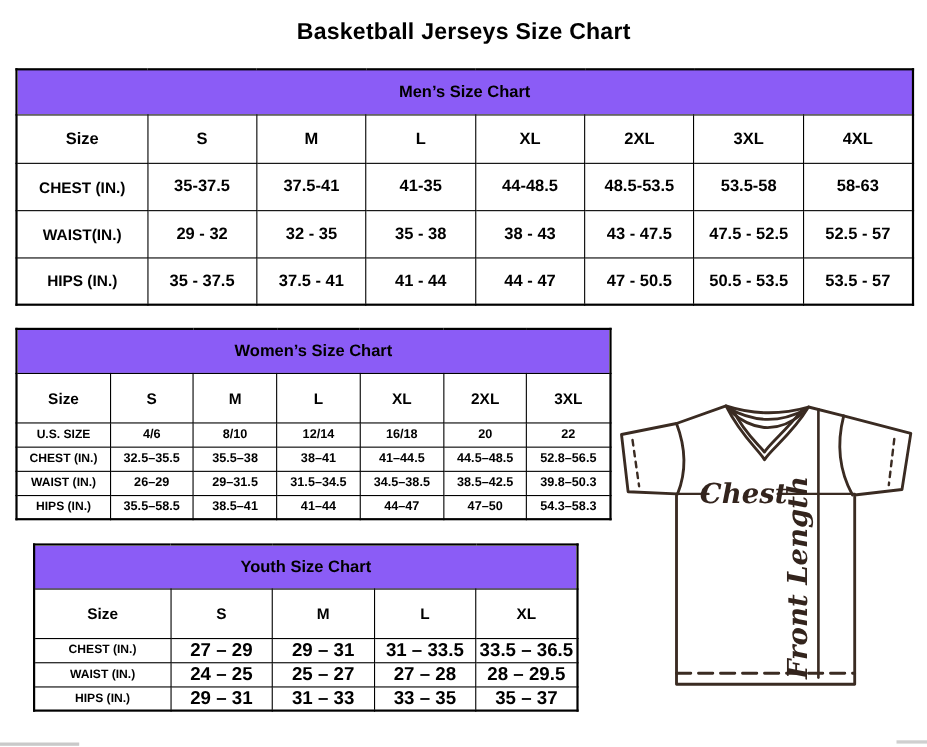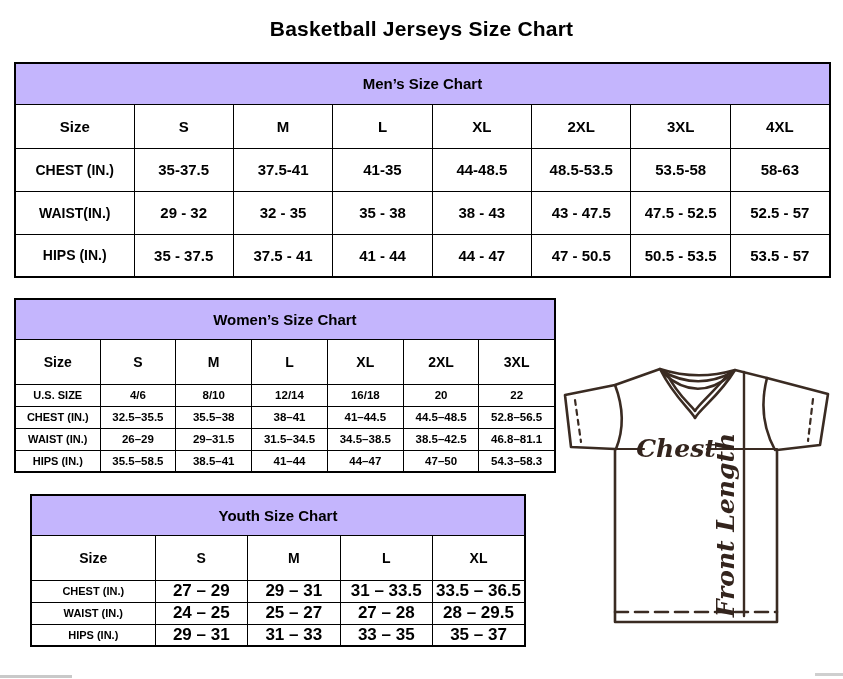--- a/index.html
+++ b/index.html
@@ -19,21 +19,21 @@
   table {
     position:absolute;
     border-collapse:collapse; table-layout:fixed;
     background:#fff; border:2px solid #000;
   }
   th, td {
     border:1px solid #000;
     text-align:center; vertical-align:middle;
     font-weight:bold; padding:0; overflow:hidden;
   }
-  tr.band td { background:#c4b5fd; font-size:15px; }
+  tr.band td { background:#8b5cf6; font-size:15px; }
 
   
   #mens-table { left:14px; top:62px; width:815px; }
   #mens-table col.c0 { width:119px; }
   #mens-table col.cn { width:99.4px; }
   #mens-table tr.band td { height:41px; }
   #mens-table tr.size-row th { height:44px; font-size:15px; }
   #mens-table tr.data-row th,
   #mens-table tr.data-row td { height:43px; font-size:15px; }
   #mens-table tr.data-row th { font-size:14px; }
@@ -175,21 +175,21 @@
       <td>44.5–48.5</td>
       <td>52.8–56.5</td>
     </tr>
     <tr class="data-row">
       <th>WAIST (IN.)</th>
       <td>26–29</td>
       <td>29–31.5</td>
       <td>31.5–34.5</td>
       <td>34.5–38.5</td>
       <td>38.5–42.5</td>
-      <td>46.8–81.1</td>
+      <td>39.8–50.3</td>
     </tr>
     <tr class="data-row">
       <th>HIPS (IN.)</th>
       <td>35.5–58.5</td>
       <td>38.5–41</td>
       <td>41–44</td>
       <td>44–47</td>
       <td>47–50</td>
       <td>54.3–58.3</td>
     </tr>

